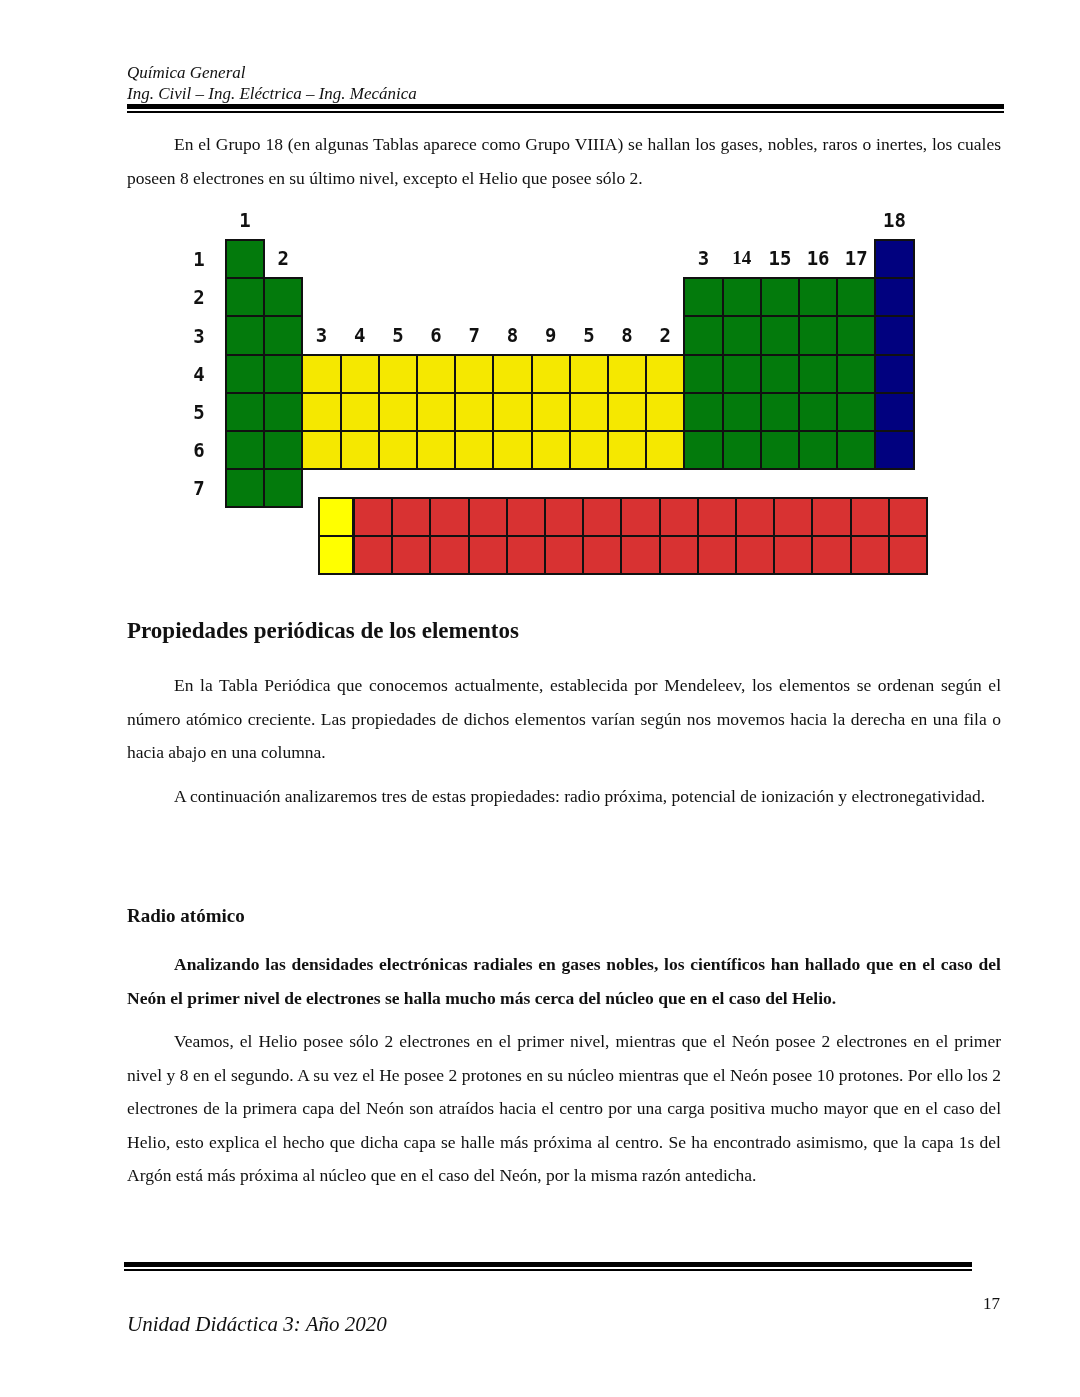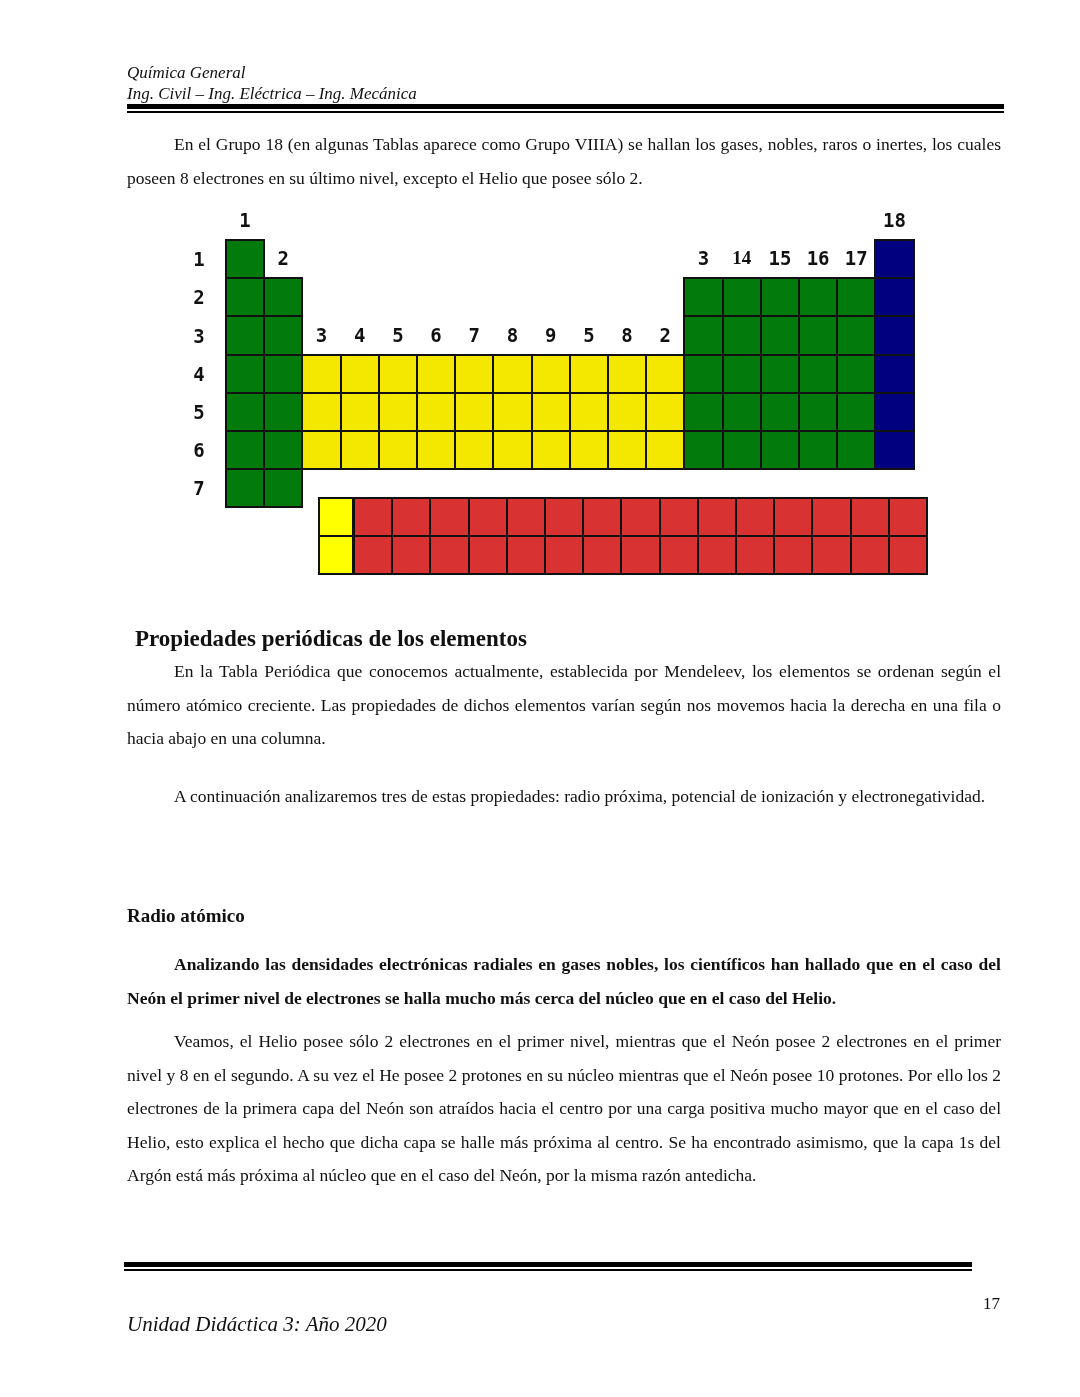--- a/index.html
+++ b/index.html
@@ -1,21 +1,21 @@
 <!DOCTYPE html>
 <html><head>
 <meta charset="utf-8">
 <style>
   html,body{margin:0;padding:0;background:#fff;}
   body{width:1080px;height:1397px;position:relative;overflow:hidden;font-family:"Liberation Serif",serif;color:#111;}
   .hdr{position:absolute;left:127px;top:62px;font-style:italic;font-size:17px;line-height:21px;}
   .rule-thick{position:absolute;background:#000;}
   .p{position:absolute;left:127px;width:874px;font-size:17.5px;line-height:33.5px;text-align:justify;text-align-last:left;}
   .p .ind{display:inline-block;width:47px;}
-  h2{position:absolute;left:127px;top:618px;margin:8px;font-size:23px;font-weight:bold;}
+  h2{position:absolute;left:127px;top:618px;margin:0;font-size:23px;font-weight:bold;}
   h3{position:absolute;left:127px;top:905px;margin:0;font-size:19px;font-weight:bold;}
   .pt{position:absolute;left:0;top:0;}
   .cell{position:absolute;box-sizing:border-box;border:2px solid #111;}
   .lbl{position:absolute;font-family:"DejaVu Sans Mono",monospace;font-weight:bold;font-size:19px;line-height:20px;color:#111;text-align:center;}
   .foot{position:absolute;left:127px;top:1312px;font-style:italic;font-size:21px;}
   .pnum{position:absolute;left:983px;top:1294px;font-size:17px;}
 </style>
 </head>
 <body>
 
@@ -156,21 +156,21 @@
     <div class="cell" style="left: 658.6px; top: 535.2px; width: 40.2px; height: 40.2px; background: rgb(216, 50, 50);"></div>
     <div class="cell" style="left: 696.8px; top: 535.2px; width: 40.2px; height: 40.2px; background: rgb(216, 50, 50);"></div>
     <div class="cell" style="left: 735px; top: 535.2px; width: 40.2px; height: 40.2px; background: rgb(216, 50, 50);"></div>
     <div class="cell" style="left: 773.2px; top: 535.2px; width: 40.2px; height: 40.2px; background: rgb(216, 50, 50);"></div>
     <div class="cell" style="left: 811.4px; top: 535.2px; width: 40.2px; height: 40.2px; background: rgb(216, 50, 50);"></div>
     <div class="cell" style="left: 849.6px; top: 535.2px; width: 40.2px; height: 40.2px; background: rgb(216, 50, 50);"></div>
     <div class="cell" style="left: 887.8px; top: 535.2px; width: 40.2px; height: 40.2px; background: rgb(216, 50, 50);"></div>
   </div>
 
 <h2>Propiedades periódicas de los elementos</h2>
-<div class="p" style="top:655px;"><span class="ind"></span><span>En la Tabla Periódica que conocemos actualmente, establecida por Mendeleev, los elementos se ordenan según el número atómico creciente.  Las propiedades de dichos elementos varían según nos movemos hacia la derecha en una fila o hacia abajo en una columna.</span></div>
+<div class="p" style="top:669px;"><span class="ind"></span><span>En la Tabla Periódica que conocemos actualmente, establecida por Mendeleev, los elementos se ordenan según el número atómico creciente.  Las propiedades de dichos elementos varían según nos movemos hacia la derecha en una fila o hacia abajo en una columna.</span></div>
 <div class="p" style="top:780px;"><span class="ind"></span><span>A continuación analizaremos tres de estas propiedades: radio próxima, potencial de ionización y electronegatividad.</span></div>
 
 <h3>Radio atómico</h3>
 <div class="p" style="top:948px;font-weight:bold;"><span class="ind"></span><span>Analizando las densidades electrónicas radiales en gases nobles, los científicos han hallado que en el caso del Neón el primer nivel de electrones se halla mucho más cerca del núcleo que en el caso del Helio.</span></div>
 <div class="p" style="top:1025px;"><span class="ind"></span><span>Veamos, el Helio posee sólo 2 electrones en el primer nivel, mientras que el Neón posee 2 electrones en el primer nivel y 8 en el segundo. A su vez el He posee 2 protones en su núcleo mientras que el Neón posee 10 protones. Por ello los 2 electrones de la primera capa del Neón son atraídos hacia el centro por una carga positiva mucho mayor que en el caso del Helio, esto explica el hecho que dicha capa se halle más próxima al centro. Se ha encontrado asimismo, que la capa 1s del Argón está más próxima al núcleo que en el caso del Neón, por la misma razón antedicha.</span></div>
 
 <div class="rule-thick" style="left:124px;top:1262px;width:848px;height:5px;"></div>
 <div class="rule-thick" style="left:124px;top:1269px;width:848px;height:1.5px;"></div>
 <div class="foot">Unidad Didáctica 3: Año 2020</div>
 <div class="pnum">17</div>

